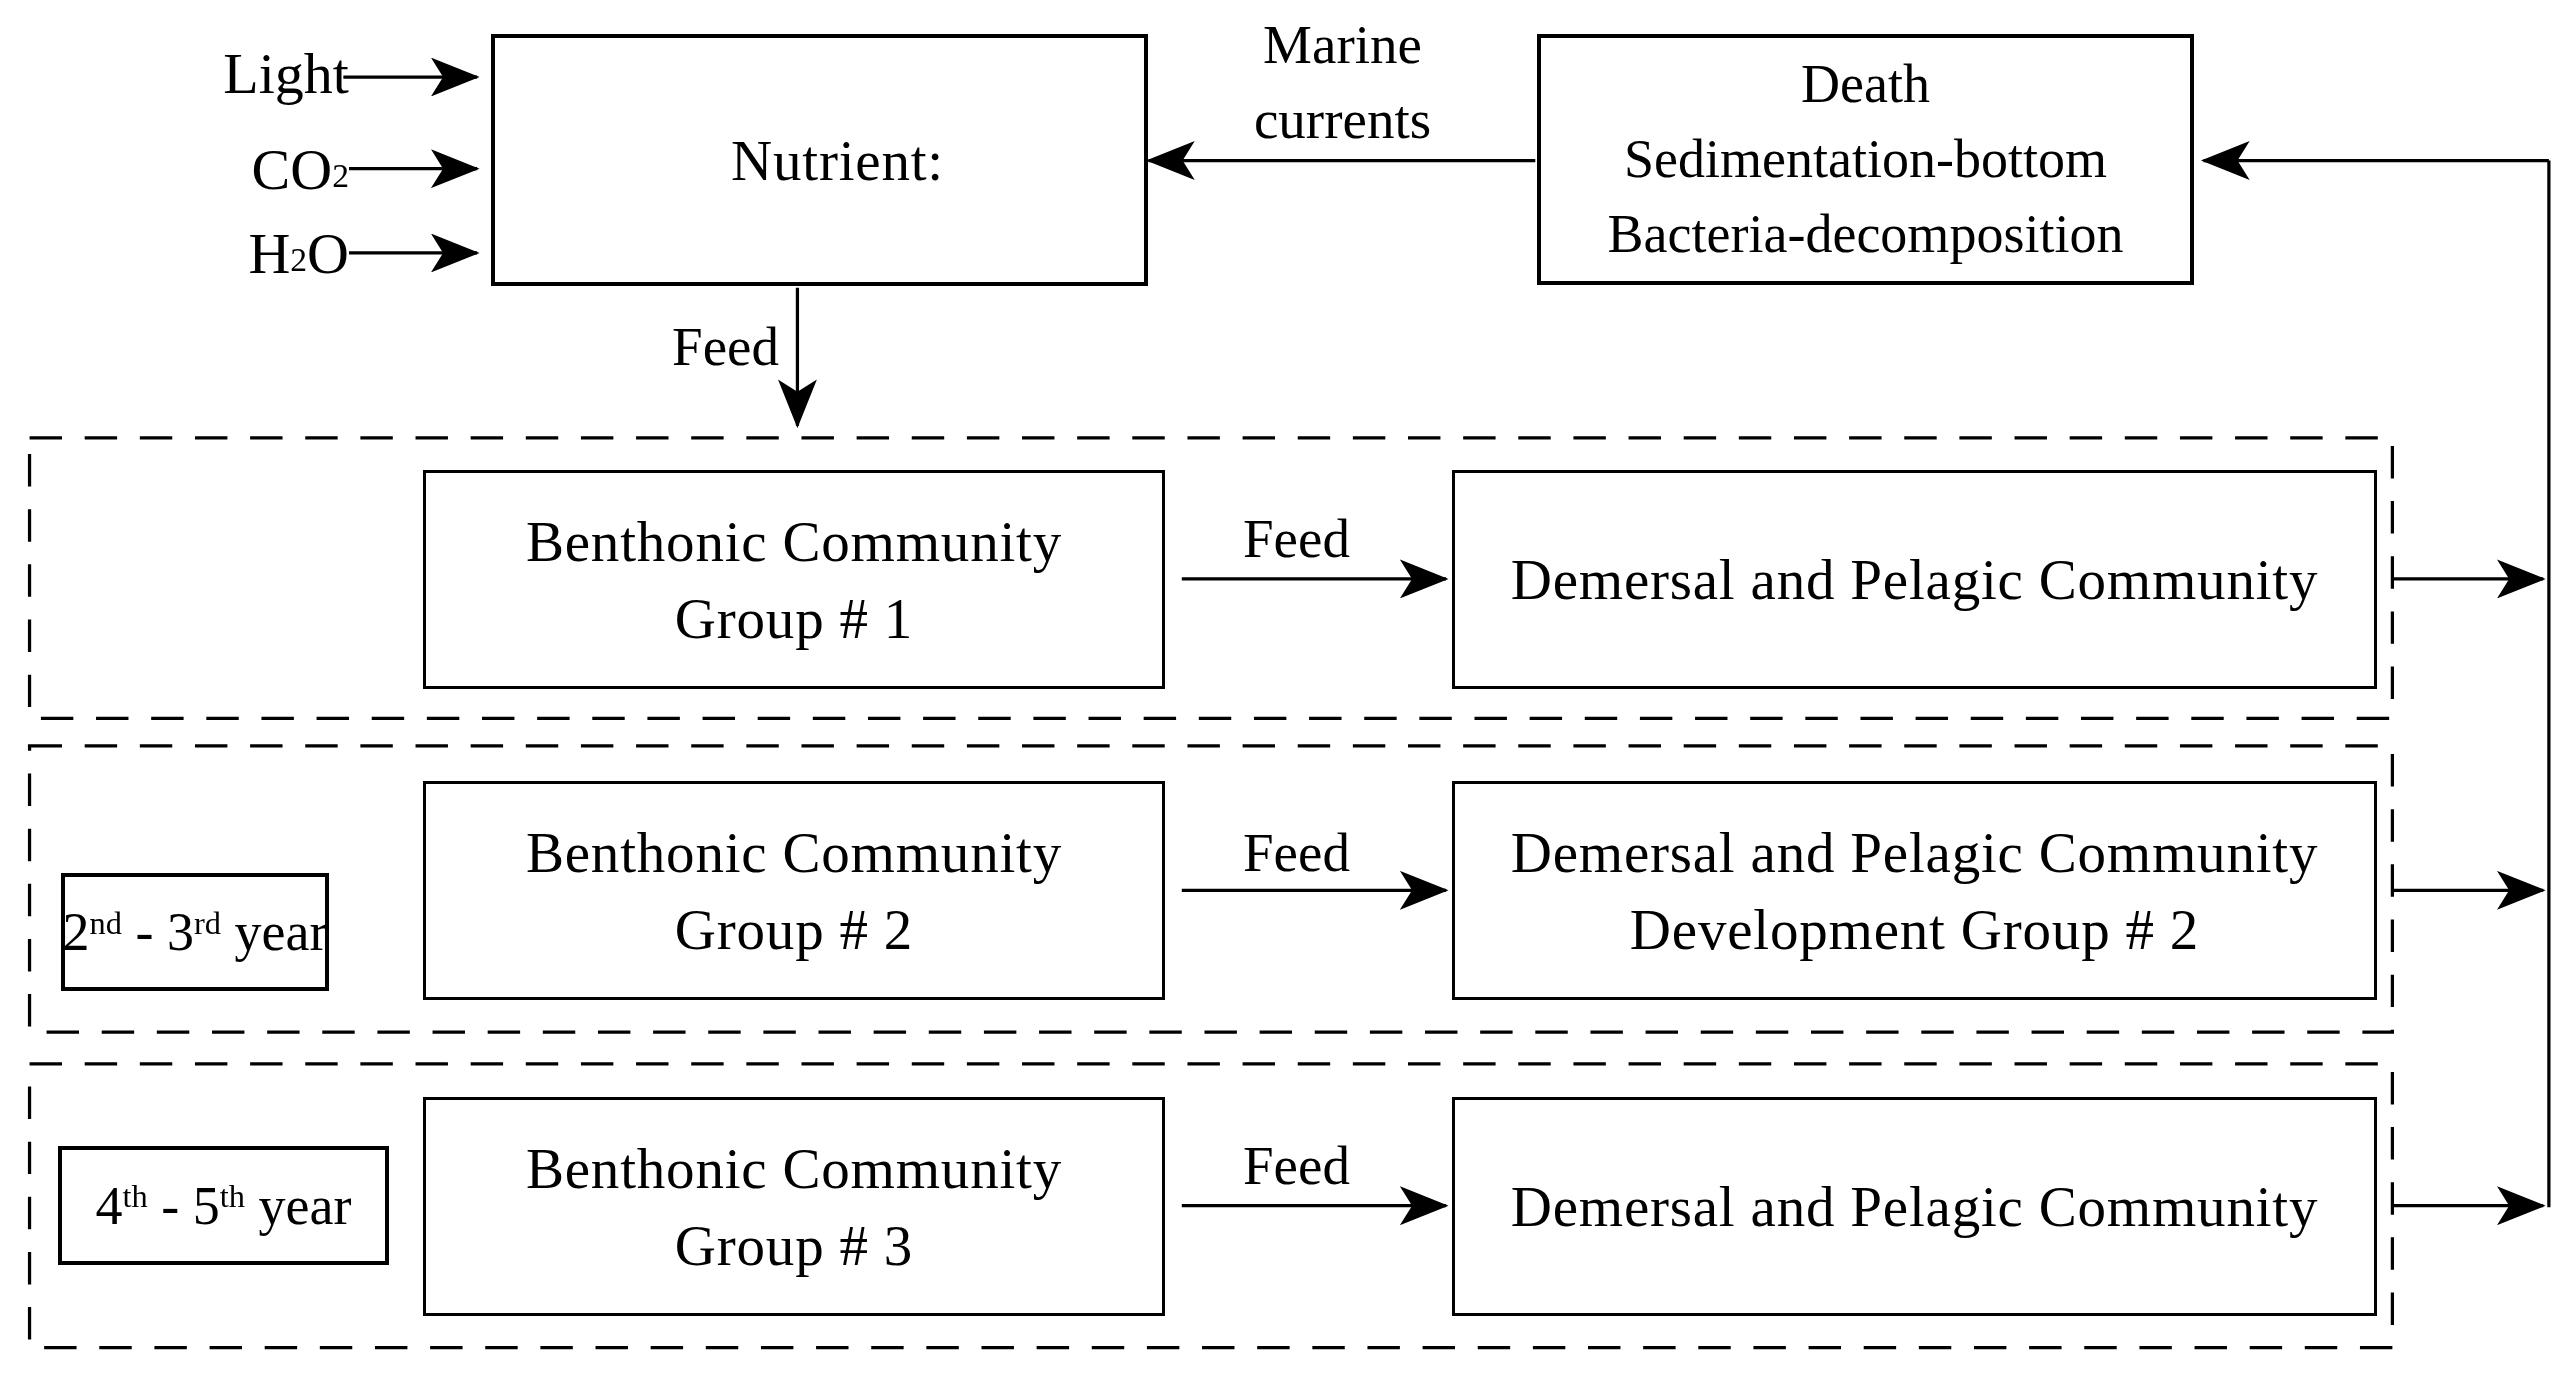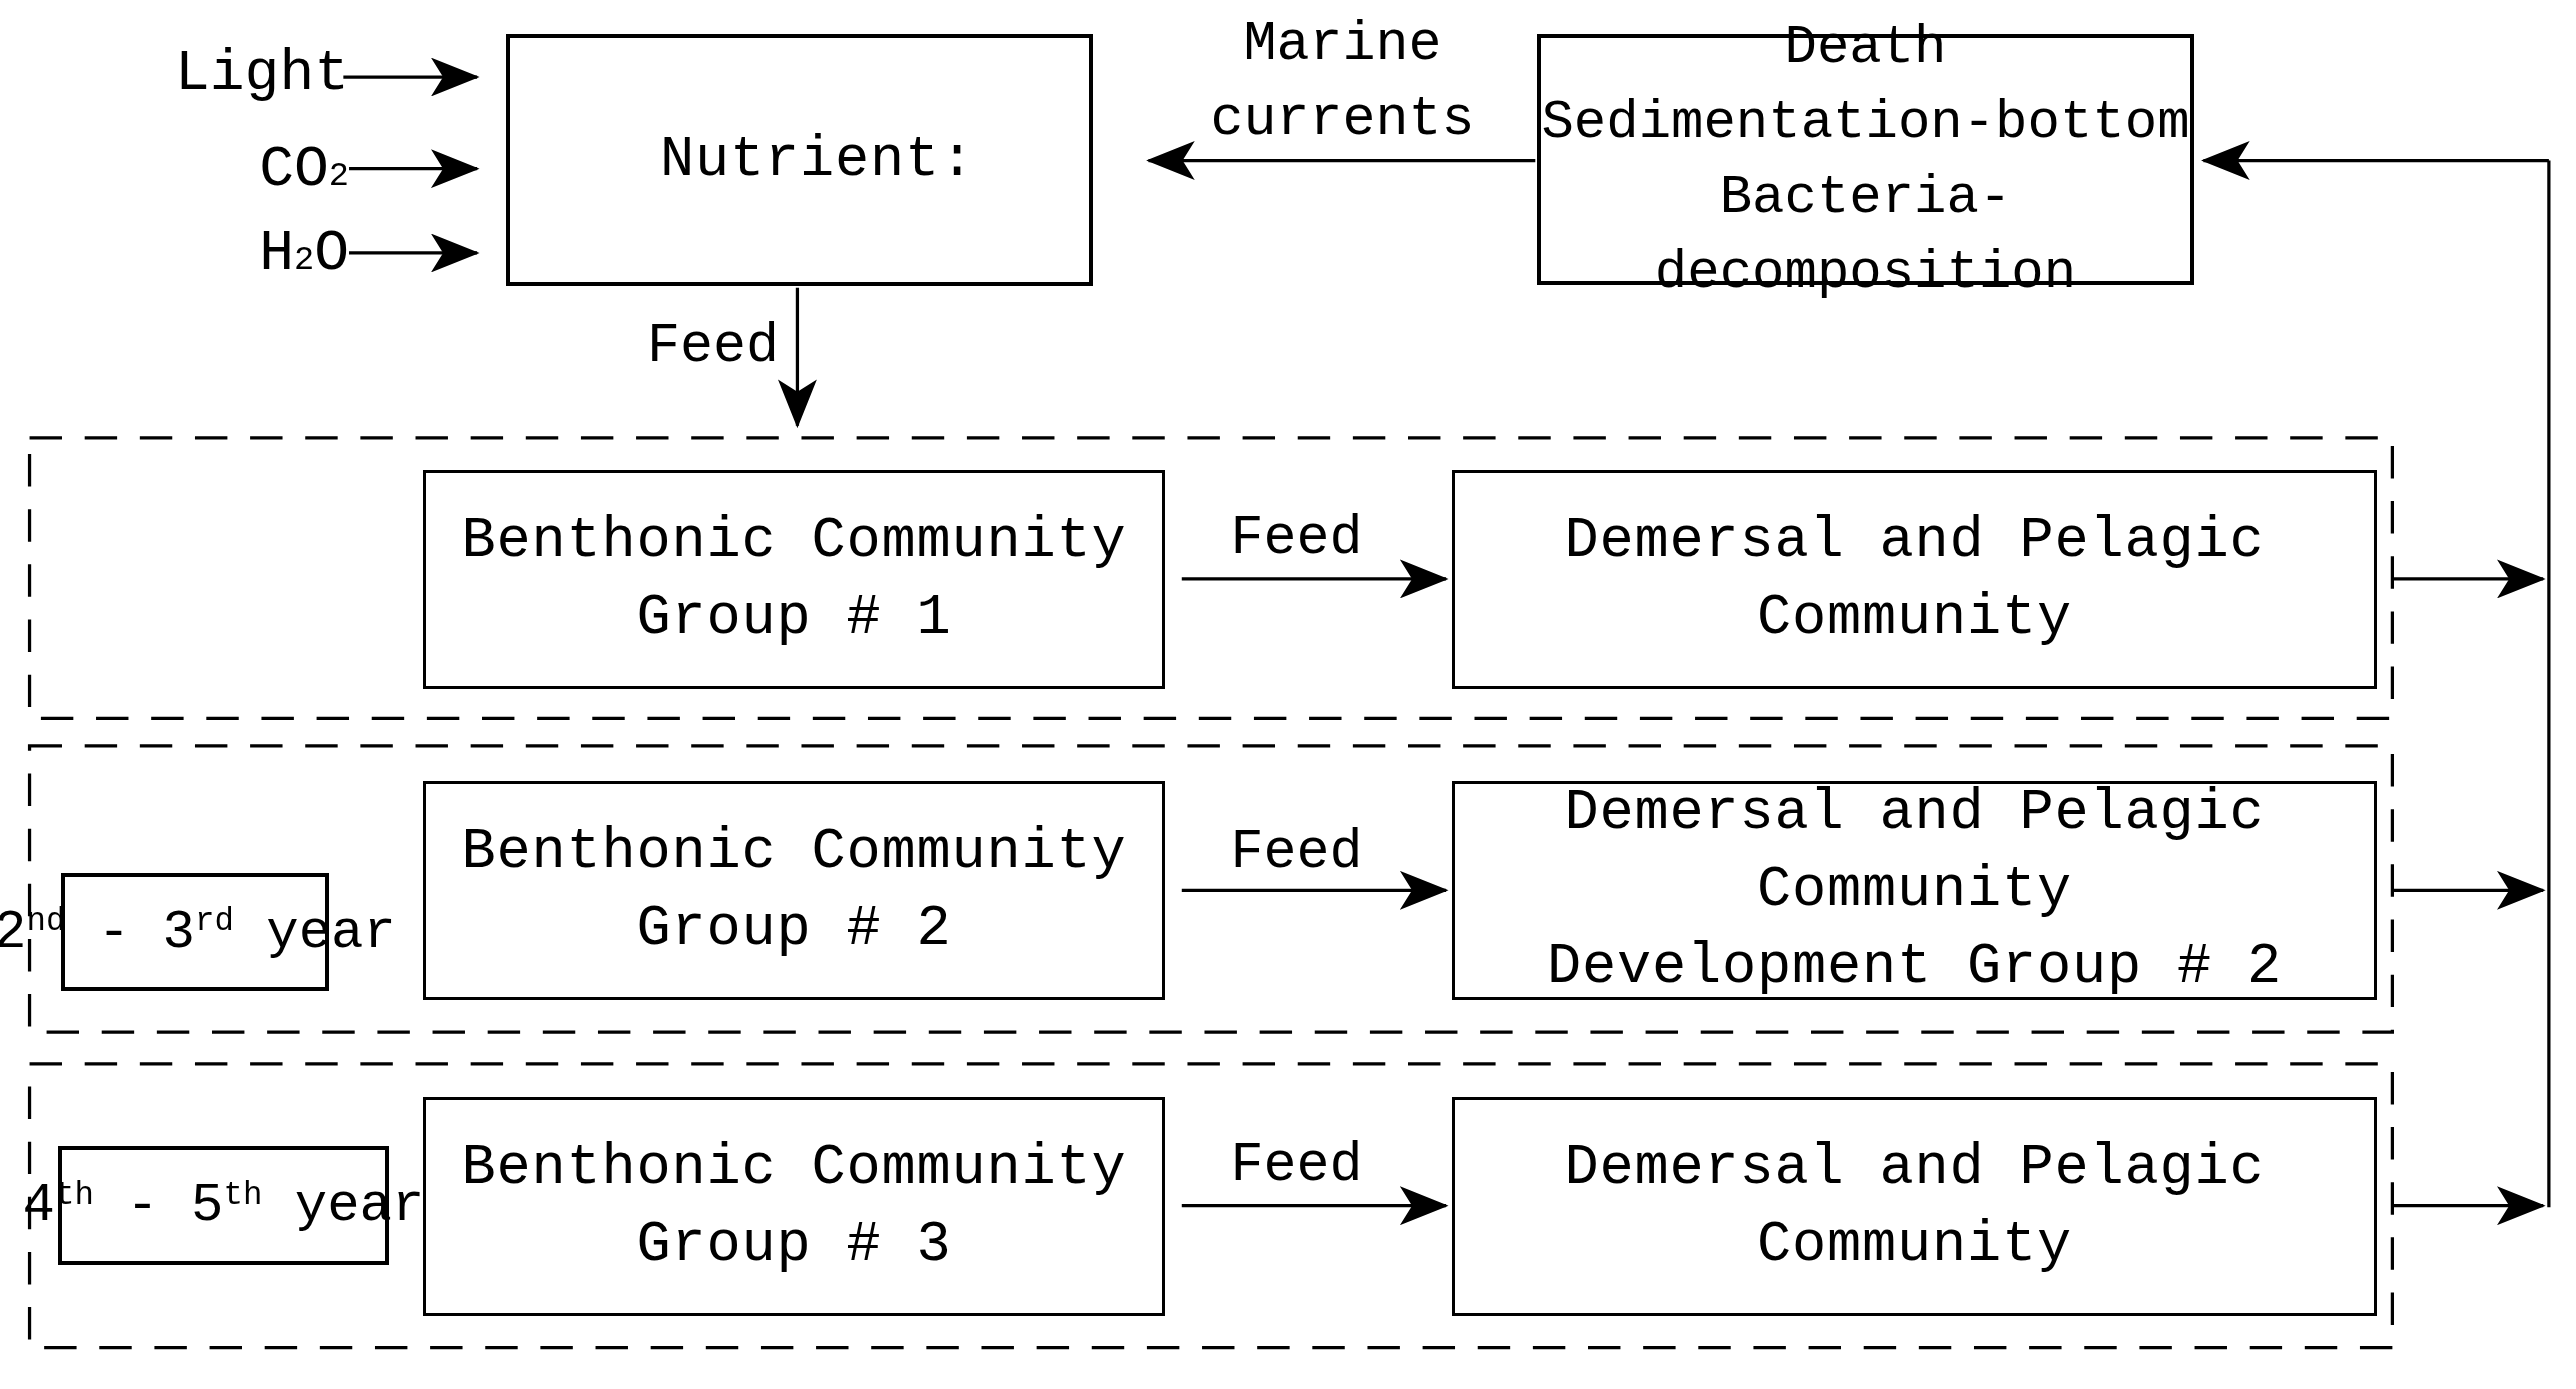--- a/index.html
+++ b/index.html
@@ -2,21 +2,21 @@
 <html style="font-size:13px"><head>
 <meta charset="utf-8">
 <style>
   html, body { margin: 0; padding: 0; background: #ffffff; }
   .canvas {
     position: relative;
     width: 2576px;
     height: 1389px;
     background: #ffffff;
     color: #000000;
-    font-family: Liberation Mono, monospace;
+    font-family: Liberation Serif, serif;
     overflow: hidden;
   }
   .overlay {
     position: absolute;
     left: 0; top: 0;
     width: 2576px; height: 1389px;
     pointer-events: none;
   }
   .overlay line, .overlay rect { stroke: #000000; }
   .box {
@@ -87,21 +87,21 @@
   <div class="lbl side" style="left:162px; top:35px;  width:187px; height:76px; justify-content:flex-end;">
     <span>Light</span><span class="sb"></span><span></span>
   </div>
   <div class="lbl side" style="left:162px; top:131px; width:187px; height:76px; justify-content:flex-end;">
     <span>CO</span><span class="sb">2</span><span></span>
   </div>
   <div class="lbl side" style="left:162px; top:215px; width:187px; height:76px; justify-content:flex-end;">
     <span>H</span><span class="sb">2</span><span>O</span>
   </div>
 
-  <div class="box b5 big" style="left:506px; top:34px; width:587px; height:252px;padding-left:36px;">
+  <div class="box b5 big" style="left:491px; top:34px; width:657px; height:252px;padding-left:36px;">
     <div>Nutrient:</div>
   </div>
 
   <div class="lbl feedlbl" style="left:584px; top:308px; width:195px; height:76px; justify-content:flex-end;">Feed</div>
 
   <div class="lbl marine" style="left:1172px; top:7.3px; width:341px; height:149px;">
     <div>Marine</div>
     <div>currents</div>
   </div>
 

